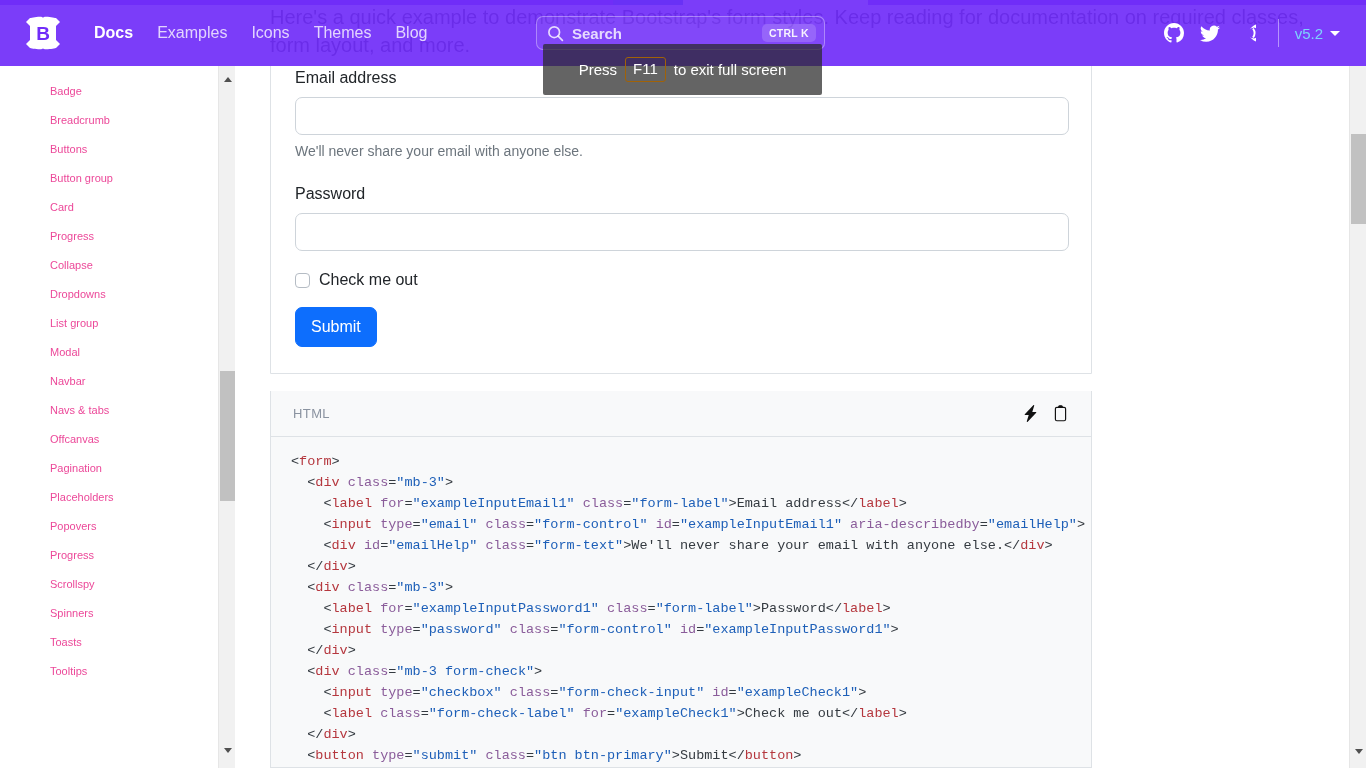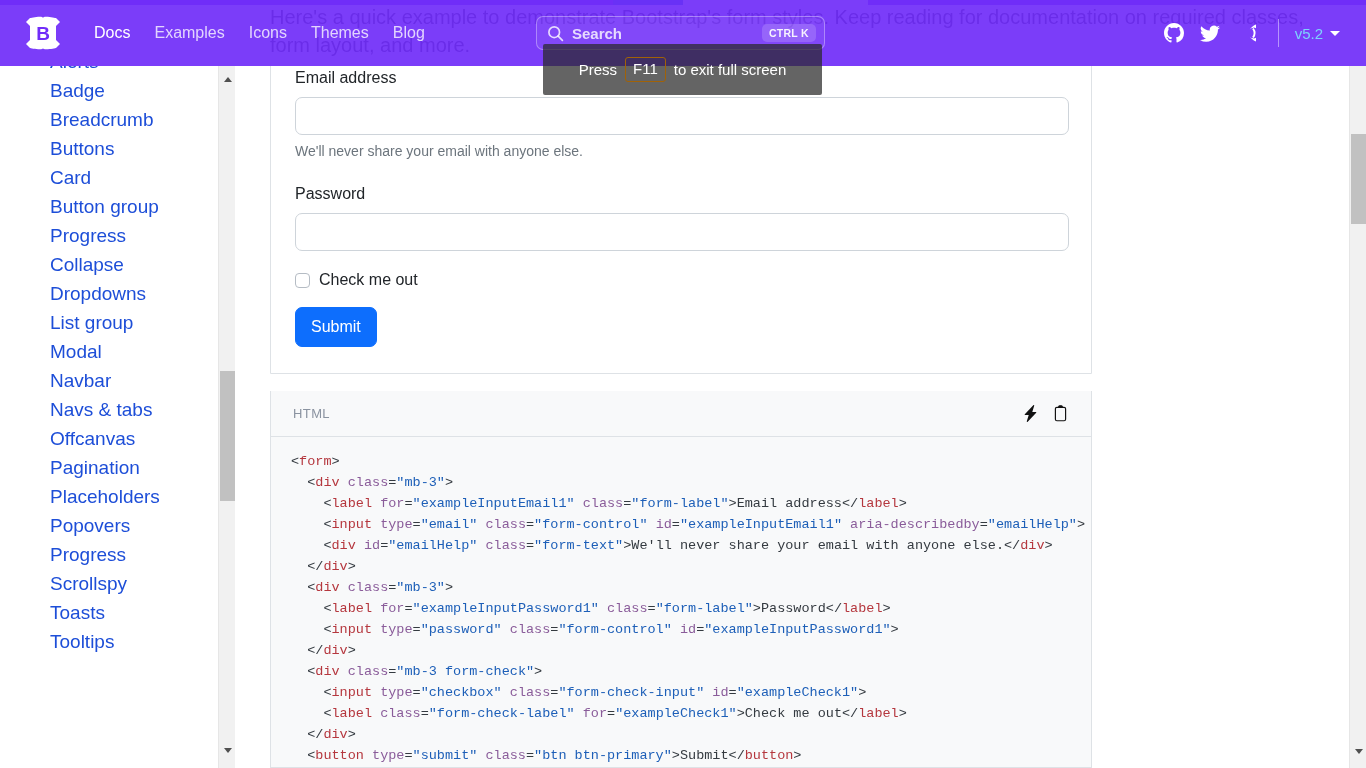--- a/index.html
+++ b/index.html
@@ -80,21 +80,21 @@
   }
   .nav-link {
     color: rgba(255,255,255,0.78);
     font-size: 16px;
     text-decoration: none;
     padding: 8px 12px;
     white-space: nowrap;
   }
   .nav-link.active {
     color: #ffffff;
-    font-weight: 400;
+    font-weight: 700;
   }
 
   
   #search-wrap {
     position: absolute;
     left: 536px; top: 16px;
     width: 289px; height: 34px;
     border: 1px solid rgba(255,255,255,0.35);
     border-radius: 7px;
     background: rgba(255,255,255,0.06);
@@ -187,22 +187,22 @@
     overflow: hidden;
   }
   #sidebar-list {
     position: absolute;
     top: -19px; left: 0;
     width: 218px;
     padding: 0;
   }
   .side-item {
     display: block;
-    color: #1d4ed8;
-    font-size: 19px;
+    color: #ec4899;
+    font-size: 11px;
     text-decoration: none;
     padding: 5.5px 0 5.5px 50px;
     line-height: 18px;
   }
 
   
   #sb-scroll {
     position: absolute;
     left: 218px; top: 0;
     width: 17px; height: 702px;
@@ -465,35 +465,36 @@
 </div>
 
 <div id="page">
 
   <nav id="sidebar">
     <div id="sidebar-list">
         <a class="side-item" href="#">Alerts</a>
         <a class="side-item" href="#">Badge</a>
         <a class="side-item" href="#">Breadcrumb</a>
         <a class="side-item" href="#">Buttons</a>
+        <a class="side-item" href="#">Button group</a>
         <a class="side-item" href="#">Card</a>
-        <a class="side-item" href="#">Button group</a>
         <a class="side-item" href="#">Progress</a>
         <a class="side-item" href="#">Collapse</a>
         <a class="side-item" href="#">Dropdowns</a>
         <a class="side-item" href="#">List group</a>
         <a class="side-item" href="#">Modal</a>
         <a class="side-item" href="#">Navbar</a>
         <a class="side-item" href="#">Navs &amp; tabs</a>
         <a class="side-item" href="#">Offcanvas</a>
         <a class="side-item" href="#">Pagination</a>
         <a class="side-item" href="#">Placeholders</a>
         <a class="side-item" href="#">Popovers</a>
         <a class="side-item" href="#">Progress</a>
         <a class="side-item" href="#">Scrollspy</a>
+        <a class="side-item" href="#">Spinners</a>
         <a class="side-item" href="#">Toasts</a>
         <a class="side-item" href="#">Tooltips</a>
       </div>
   </nav>
 
   <div id="sb-scroll">
     <div class="sb-arrow up">
       <span class="tri-up"></span>
     </div>
     <div id="sb-thumb"></div>

